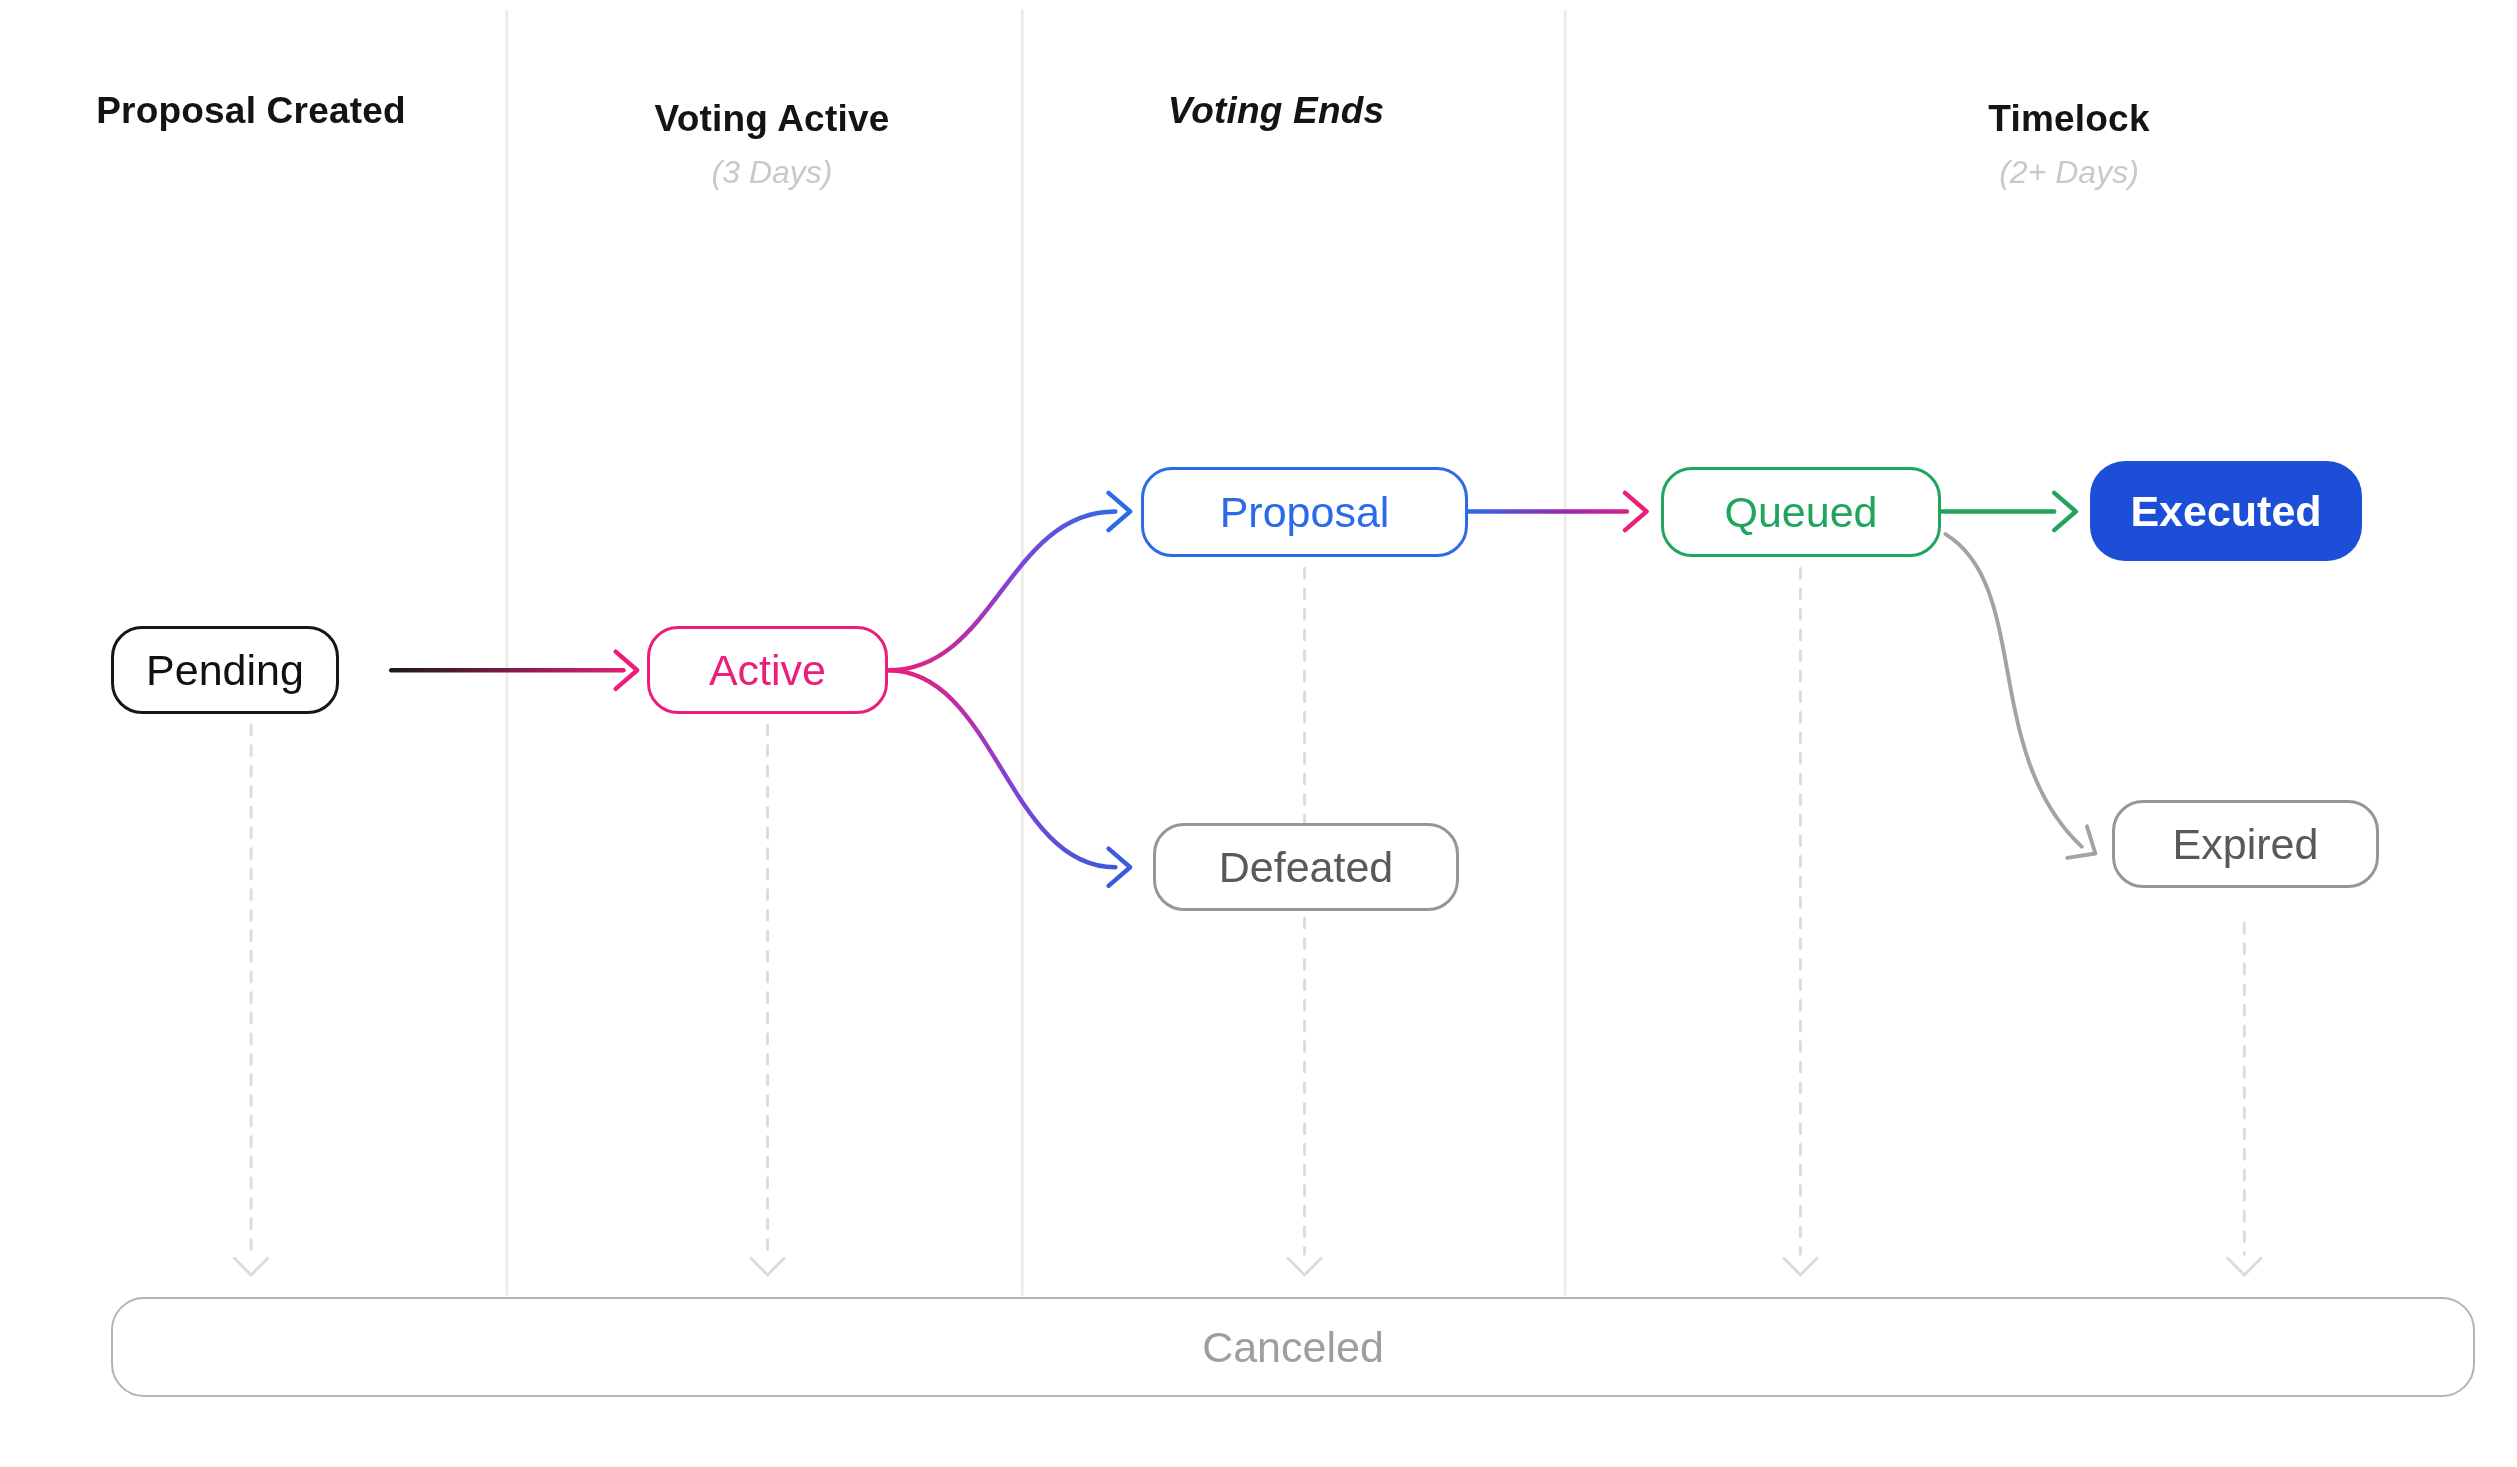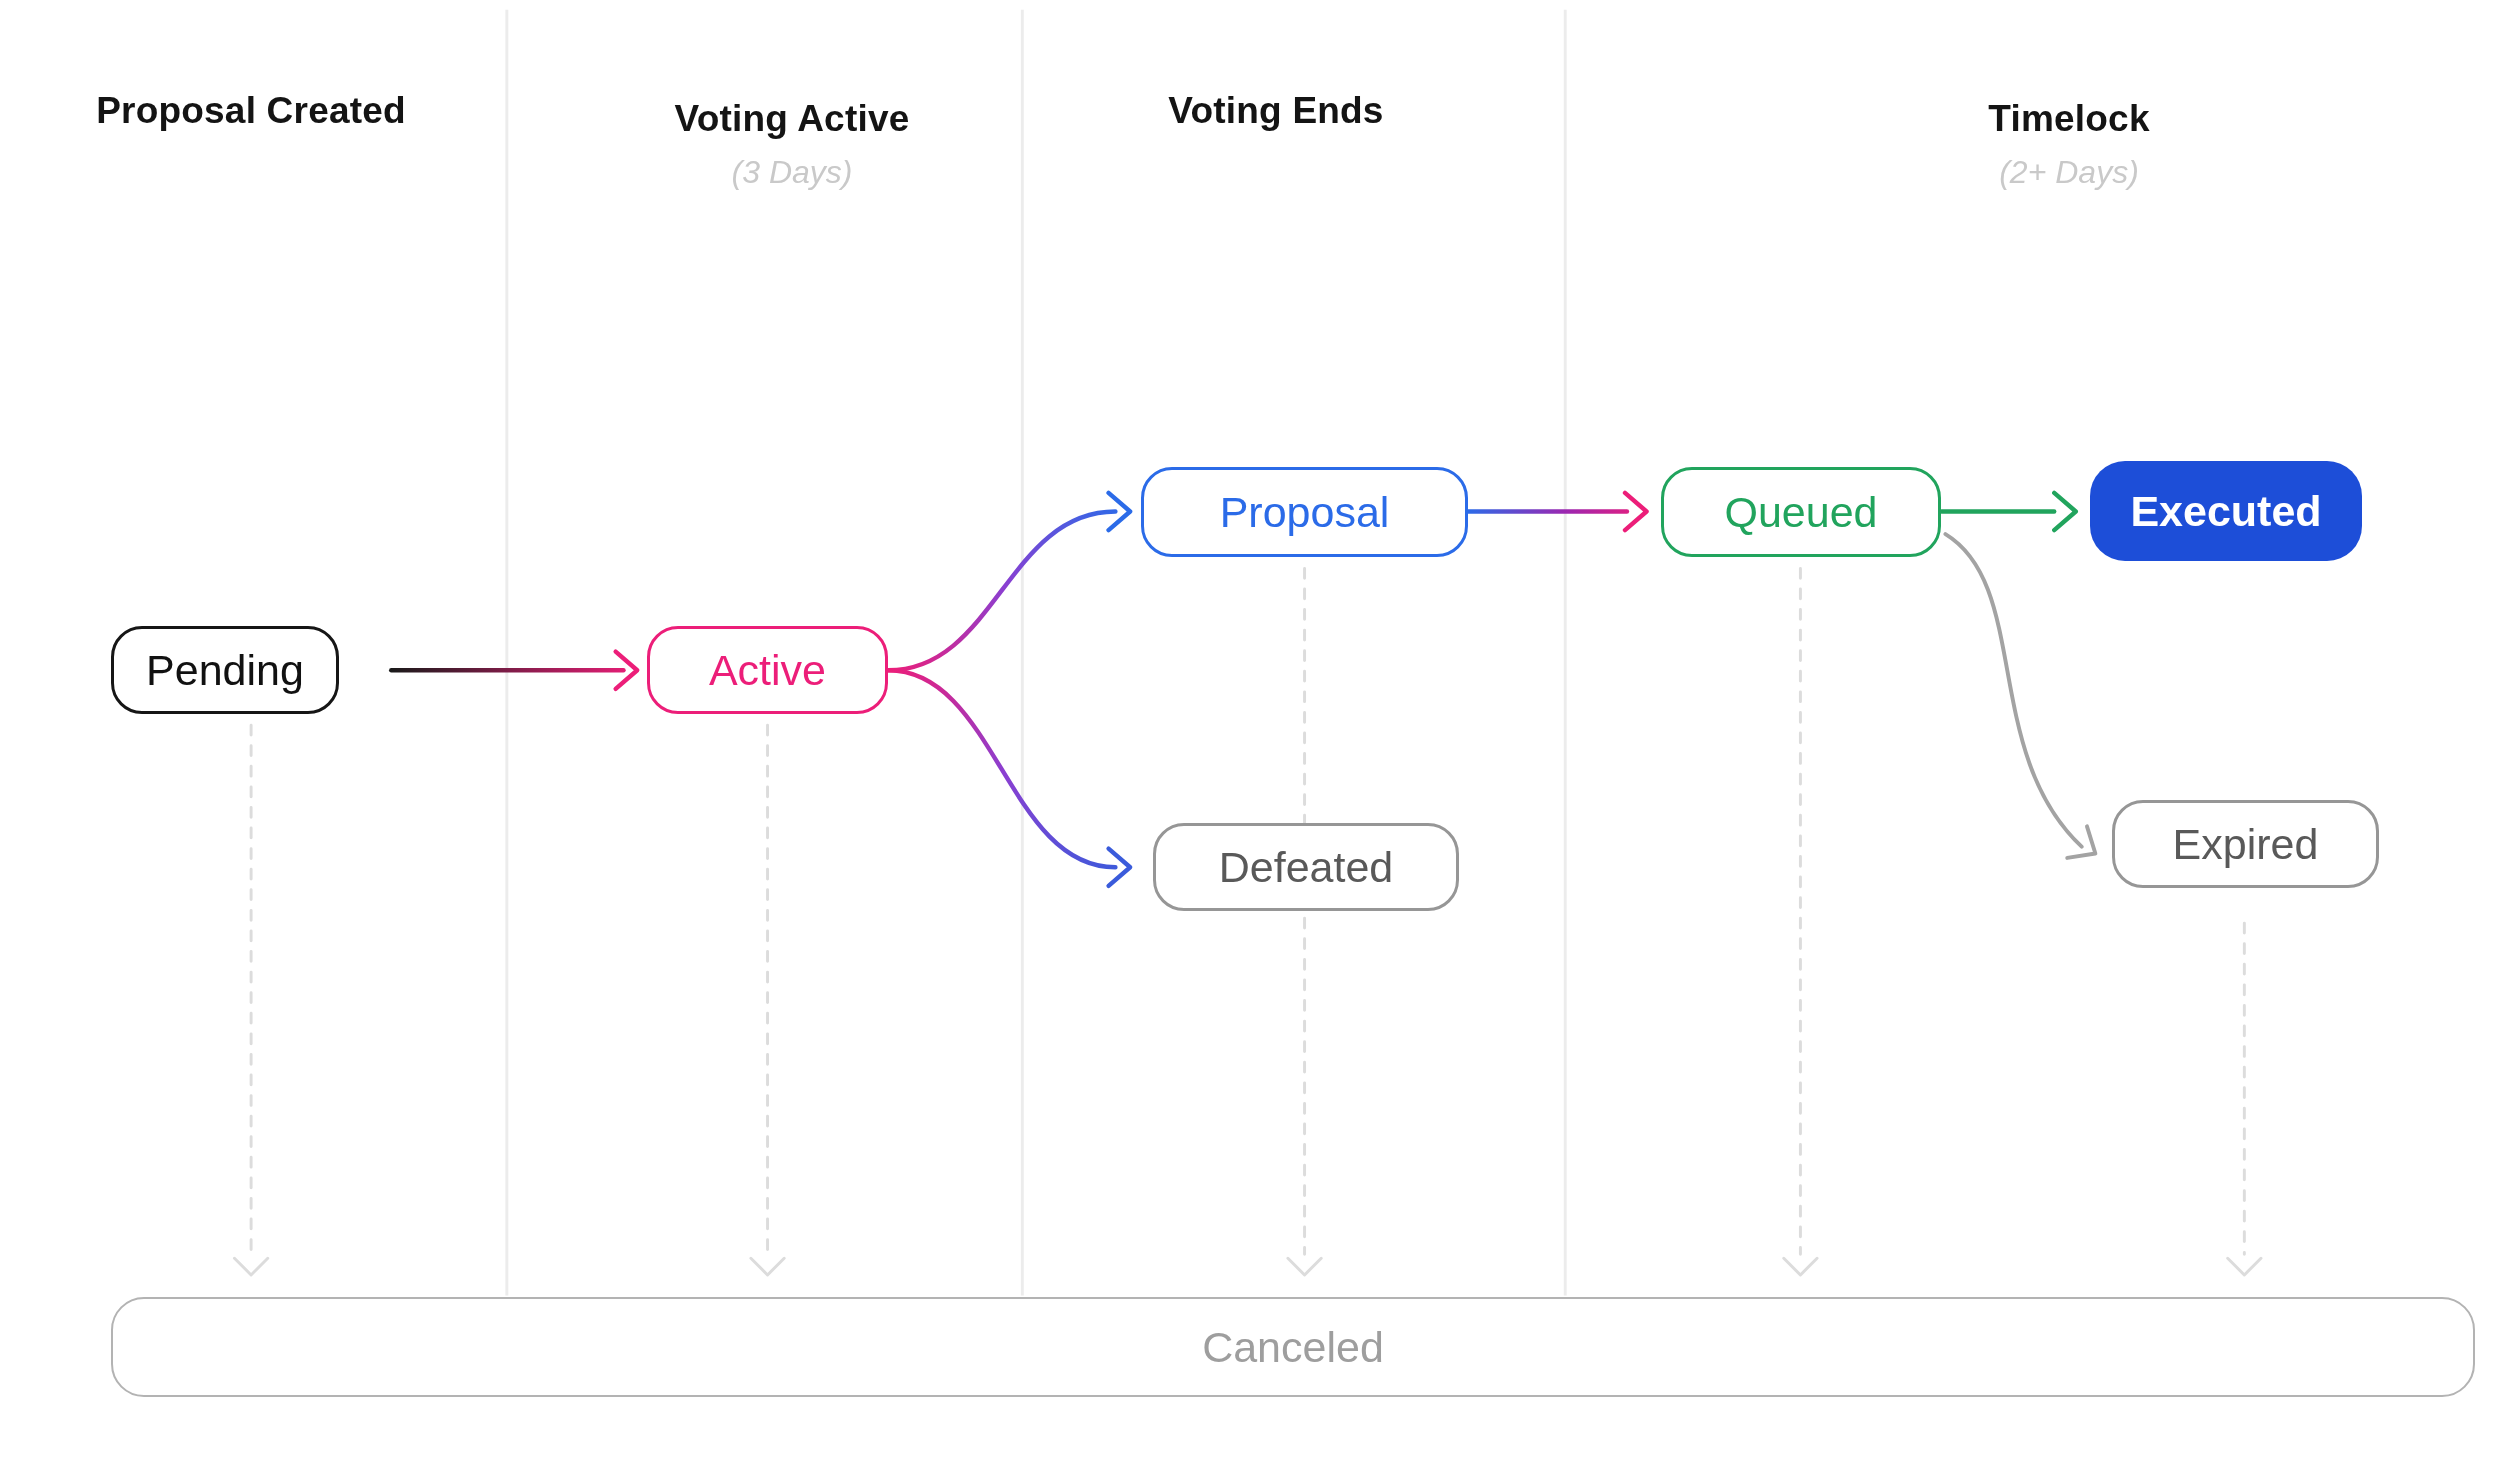--- a/index.html
+++ b/index.html
@@ -141,25 +141,25 @@
 
     <g fill="none" stroke-linecap="round" stroke-linejoin="round">
       <path d="M 1985 545 C 2072 598, 2022 768, 2124 864" stroke="#a3a3a3" stroke-width="4"></path>
       <polyline points="2116,852 2138,871 2116,890" transform="rotate(32 2138 871)" stroke="#a3a3a3" stroke-width="4"></polyline>
     </g>
   </svg>
 
   <div class="col-header" style="left:251px; top:90px;">
     <div class="label">Proposal Created</div>
   </div>
-  <div class="col-header" style="left:772px; top:98px;margin-left:20px;">
+  <div class="col-header" style="left:772px; top:98px;">
     <div class="label">Voting Active</div>
     <div class="sublabel">(3 Days)</div>
   </div>
-  <div class="col-header" style="left:1276px; top:90px;">
+  <div class="col-header" style="left:1276px; top:90px;font-style:italic;">
     <div class="label">Voting Ends</div>
   </div>
   <div class="col-header" style="left:2069px; top:98px;">
     <div class="label">Timelock</div>
     <div class="sublabel">(2+ Days)</div>
   </div>
 
   <div class="node node-pending">Pending</div>
   <div class="node node-active">Active</div>
   <div class="node node-succeeded">Proposal</div>

